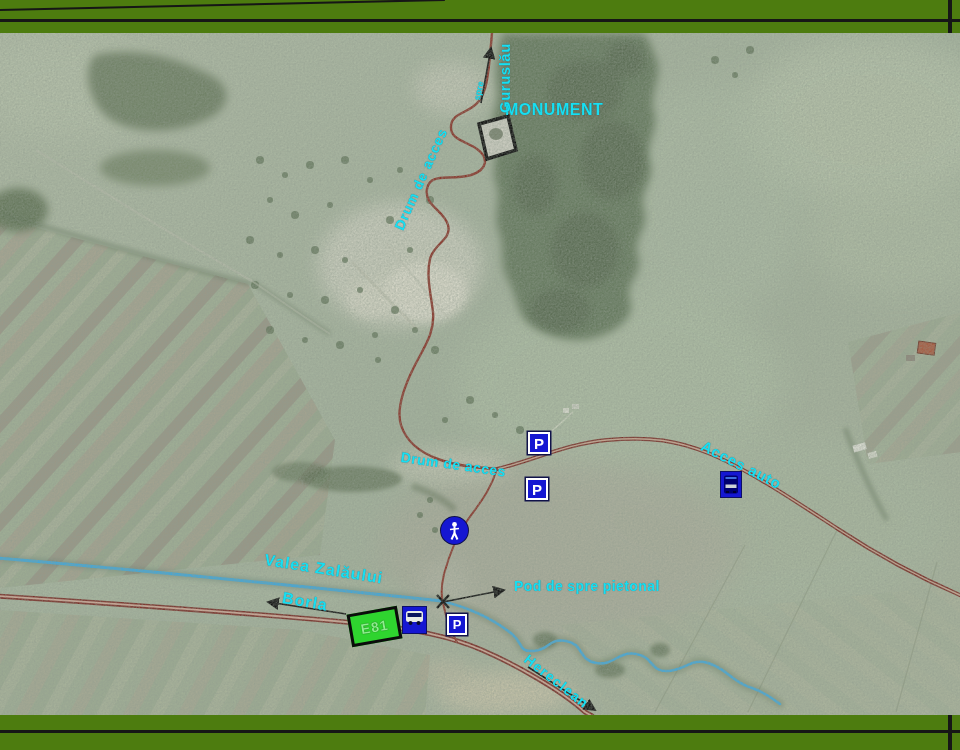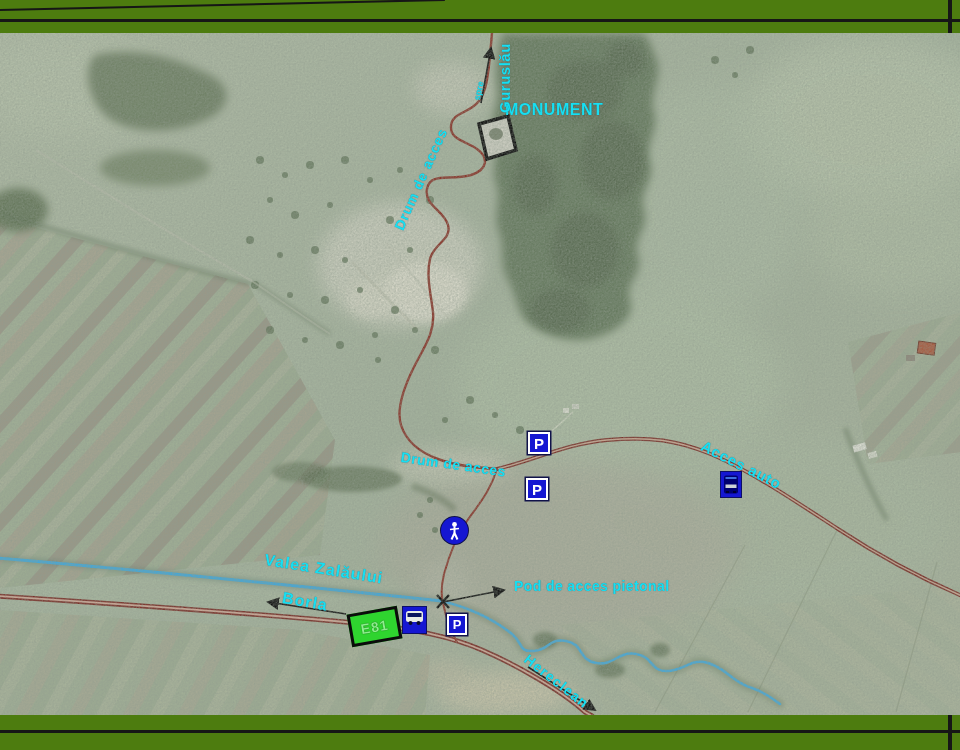--- a/index.html
+++ b/index.html
@@ -266,21 +266,21 @@
   </svg>
 
   <div class="lbl" id="lbl-monument">MONUMENT</div>
   <div class="lbl" id="lbl-spre">spre</div>
   <div class="lbl" id="lbl-guruslau">Guruslău</div>
   <div class="lbl" id="lbl-drum-upper">Drum de acces</div>
   <div class="lbl" id="lbl-drum-lower">Drum de acces</div>
   <div class="lbl" id="lbl-acces-auto">Acces auto</div>
   <div class="lbl" id="lbl-valea">Valea Zalăului</div>
   <div class="lbl" id="lbl-borla">Borla</div>
-  <div class="lbl" id="lbl-pod">Pod de acces pietonal</div>
+  <div class="lbl" id="lbl-pod">Pod de spre pietonal</div>
   <div class="lbl" id="lbl-hereclean">Hereclean</div>
 
   <div class="e81">E81</div>
 
   <div class="psign" id="p1">P</div>
   <div class="psign" id="p2">P</div>
   <div class="psign" id="p3">P</div>
 
   <div class="bus" id="busA">
     <svg viewBox="0 0 20 25" width="20" height="25">

